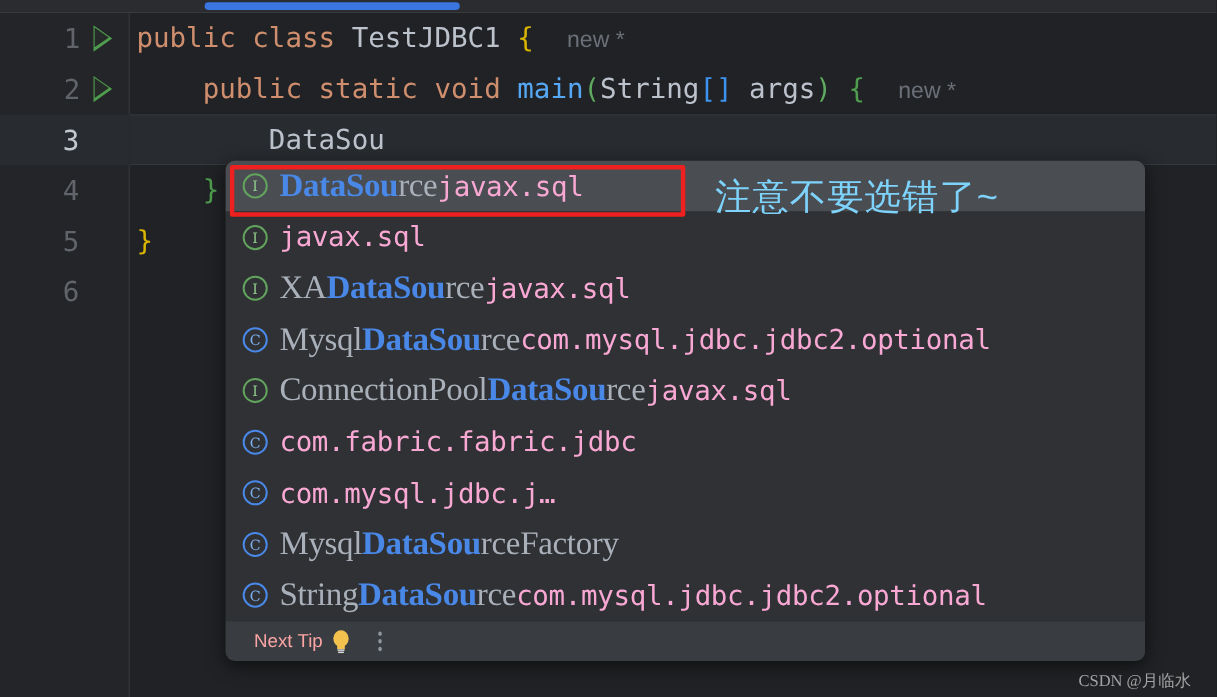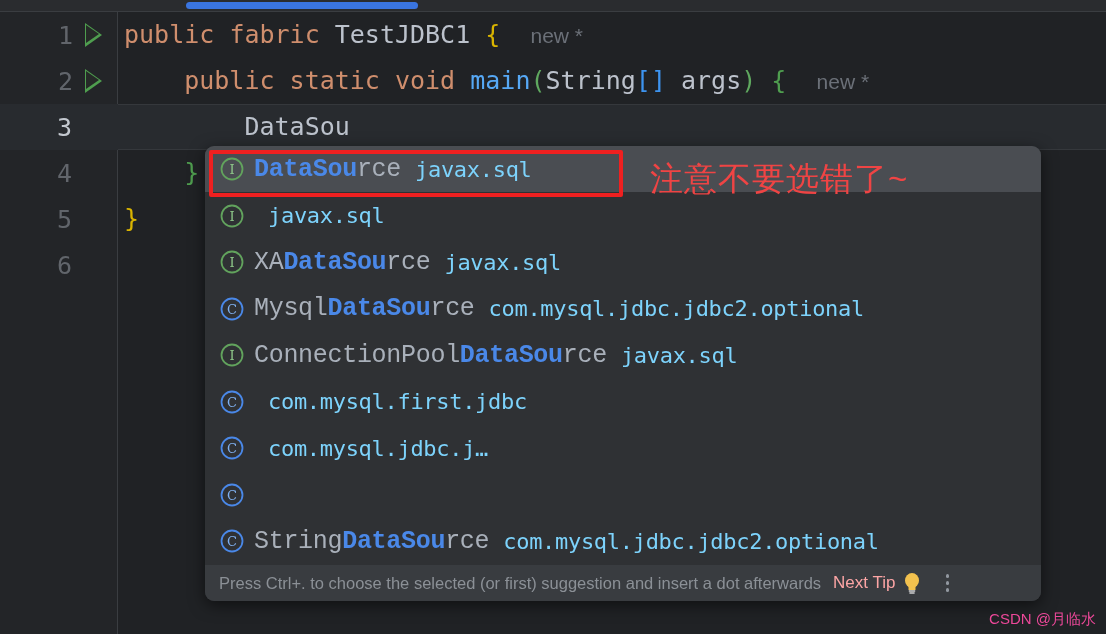--- a/index.html
+++ b/index.html
@@ -133,31 +133,30 @@
   }
   .row.selected { background: #4a4d52; }
   .row-icon {
     width: 30px; height: 30px;
     flex: 0 0 30px;
     margin-right: 7px;
     position: relative;
   }
   .row-icon svg { display: block; }
   .row-name {
-    font-family: Liberation Mono, monospace;
-    font-size: 25px;
+    font-family: Liberation Serif, serif;
+    font-size: 30px;
     color: #a9b0ba;
     letter-spacing: -0.3px;
   }
   .row-name .m { color: #4a88e8; font-weight: bold; }
   .row-pkg {
     font-family: "DejaVu Sans Mono", monospace;
-    font-size: 22px;
-    color: #7dd3fc;
-    margin-left: 14px;
+    font-size: 25px;
+    color: #f9a8d4;
     letter-spacing: -0.3px;
   }
 
   
   .popup-footer {
     position: absolute; left: 0; bottom: 0;
     width: 836px; height: 36px;
     background: #393c40;
     display: flex; align-items: center;
     padding: 0 10px 0 14px;
@@ -188,32 +187,32 @@
     width: 414px; height: 47px;
     border: 4px solid #ef2020;
     border-radius: 2px;
     pointer-events: none;
   }
   .red-note {
     position: absolute;
     left: 650px; top: 157px;
     font-family: "Liberation Sans", "DejaVu Sans", sans-serif;
     font-size: 33px;
-    color: #ef4444;
+    color: #7dd3fc;
     letter-spacing: 1px;
     white-space: nowrap;
   }
 
   
   .watermark {
     position: absolute;
-    right: 10px; bottom: 5px;
-    font-family: Liberation Sans, sans-serif;
+    right: 23px; bottom: 5px;
+    font-family: Liberation Serif, serif;
     font-size: 15px;
-    color: #ec4899;
+    color: #a3a3a3;
     white-space: nowrap;
   }
 </style>
 </head>
 <body>
 
 <div id="root">
 
   <div class="topbar">
     <div class="topbar-thumb"></div>
@@ -247,21 +246,21 @@
     <span class="gnum">6</span>
     <span class="gspacer"></span>
   </div>
 
   <div class="code">
 
     <div class="caret-row" style="position:absolute;left:0;top:92px;width:988px;height:46px;"></div>
     <div class="caret-row-top" style="top:92px;"></div>
     <div class="caret-row-top" style="top:137px;"></div>
 
-    <div class="cline" style="top:0px;padding-left:6px;"><span class="kw">public</span><span class="plain"> </span><span class="kw">fabric</span><span class="plain"> </span><span class="cls">TestJDBC1</span><span class="plain"> </span><span class="brc-y">{</span><span class="plain">  </span><span class="hint">new *</span></div>
+    <div class="cline" style="top:0px;padding-left:6px;"><span class="kw">public</span><span class="plain"> </span><span class="kw">class</span><span class="plain"> </span><span class="cls">TestJDBC1</span><span class="plain"> </span><span class="brc-y">{</span><span class="plain">  </span><span class="hint">new *</span></div>
 
     <div class="cline" style="top:46px;padding-left:6px;"><span class="plain">    </span><span class="kw">public</span><span class="plain"> </span><span class="kw">static</span><span class="plain"> </span><span class="kw">void</span><span class="plain"> </span><span class="typ">main</span><span class="paren">(</span><span class="cls">String</span><span class="brk">[]</span><span class="plain"> </span><span class="plain">args</span><span class="paren">)</span><span class="plain"> </span><span class="brc-g">{</span><span class="plain">  </span><span class="hint">new *</span></div>
 
     <div class="cline" style="top:92px;padding-left:6px;"><span class="plain">        </span><span class="plain">DataSou</span></div>
 
     <div class="cline" style="top:138px;padding-left:6px;"><span class="plain">    </span><span class="brc-g">}</span></div>
 
     <div class="cline" style="top:184px;padding-left:6px;"><span class="brc-y">}</span></div>
 
     <div class="cline" style="top:230px;padding-left:6px;"><span class="plain"></span></div>
@@ -318,53 +317,53 @@
           <span class="row-name"><span>ConnectionPool</span><span class="m">DataSou</span><span>rce</span></span>
           <span class="row-pkg">javax.sql</span>
         </div>
         <div class="row" style="top: 232.5px;">
           <span class="row-icon">
             <svg width="30" height="30" viewBox="0 0 30 30">
               <circle cx="15" cy="15" r="10.5" fill="none" stroke="#4a88e8" stroke-width="1.8"></circle>
               <text x="15" y="20" text-anchor="middle" font-family="DejaVu Serif, serif" font-size="13" fill="#7fb0ef">C</text>
             </svg>
           </span>
-          <span class="row-pkg">com.mysql.first.jdbc</span>
+          <span class="row-pkg">com.fabric.fabric.jdbc</span>
         </div>
         <div class="row" style="top: 279px;">
           <span class="row-icon">
             <svg width="30" height="30" viewBox="0 0 30 30">
               <circle cx="15" cy="15" r="10.5" fill="none" stroke="#4a88e8" stroke-width="1.8"></circle>
               <text x="15" y="20" text-anchor="middle" font-family="DejaVu Serif, serif" font-size="13" fill="#7fb0ef">C</text>
             </svg>
           </span>
           <span class="row-pkg">com.mysql.jdbc.j…</span>
         </div>
         <div class="row" style="top: 325.5px;">
           <span class="row-icon">
             <svg width="30" height="30" viewBox="0 0 30 30">
               <circle cx="15" cy="15" r="10.5" fill="none" stroke="#4a88e8" stroke-width="1.8"></circle>
               <text x="15" y="20" text-anchor="middle" font-family="DejaVu Serif, serif" font-size="13" fill="#7fb0ef">C</text>
             </svg>
           </span>
+          <span class="row-name"><span>Mysql</span><span class="m">DataSou</span><span>rceFactory</span></span>
         </div>
         <div class="row" style="top: 372px;">
           <span class="row-icon">
             <svg width="30" height="30" viewBox="0 0 30 30">
               <circle cx="15" cy="15" r="10.5" fill="none" stroke="#4a88e8" stroke-width="1.8"></circle>
               <text x="15" y="20" text-anchor="middle" font-family="DejaVu Serif, serif" font-size="13" fill="#7fb0ef">C</text>
             </svg>
           </span>
           <span class="row-name"><span>String</span><span class="m">DataSou</span><span>rce</span></span>
           <span class="row-pkg">com.mysql.jdbc.jdbc2.optional</span>
         </div>
       </div>
 
     <div class="popup-footer">
-      <span class="footer-text">Press Ctrl+. to choose the selected (or first) suggestion and insert a dot afterwards</span>
       <span class="footer-next">Next Tip</span>
       <span class="bulb">
         <svg width="22" height="24" viewBox="0 0 22 24">
           <ellipse cx="11" cy="9.5" rx="7" ry="7.5" fill="#f2c14e"></ellipse>
           <rect x="7.5" y="15" width="7" height="4" fill="#f2c14e"></rect>
           <rect x="7.8" y="19.3" width="6.4" height="1.4" fill="#d9d9d9"></rect>
           <rect x="8.4" y="21.3" width="5.2" height="1.4" fill="#d9d9d9"></rect>
         </svg>
       </span>
       <span class="kebab">

